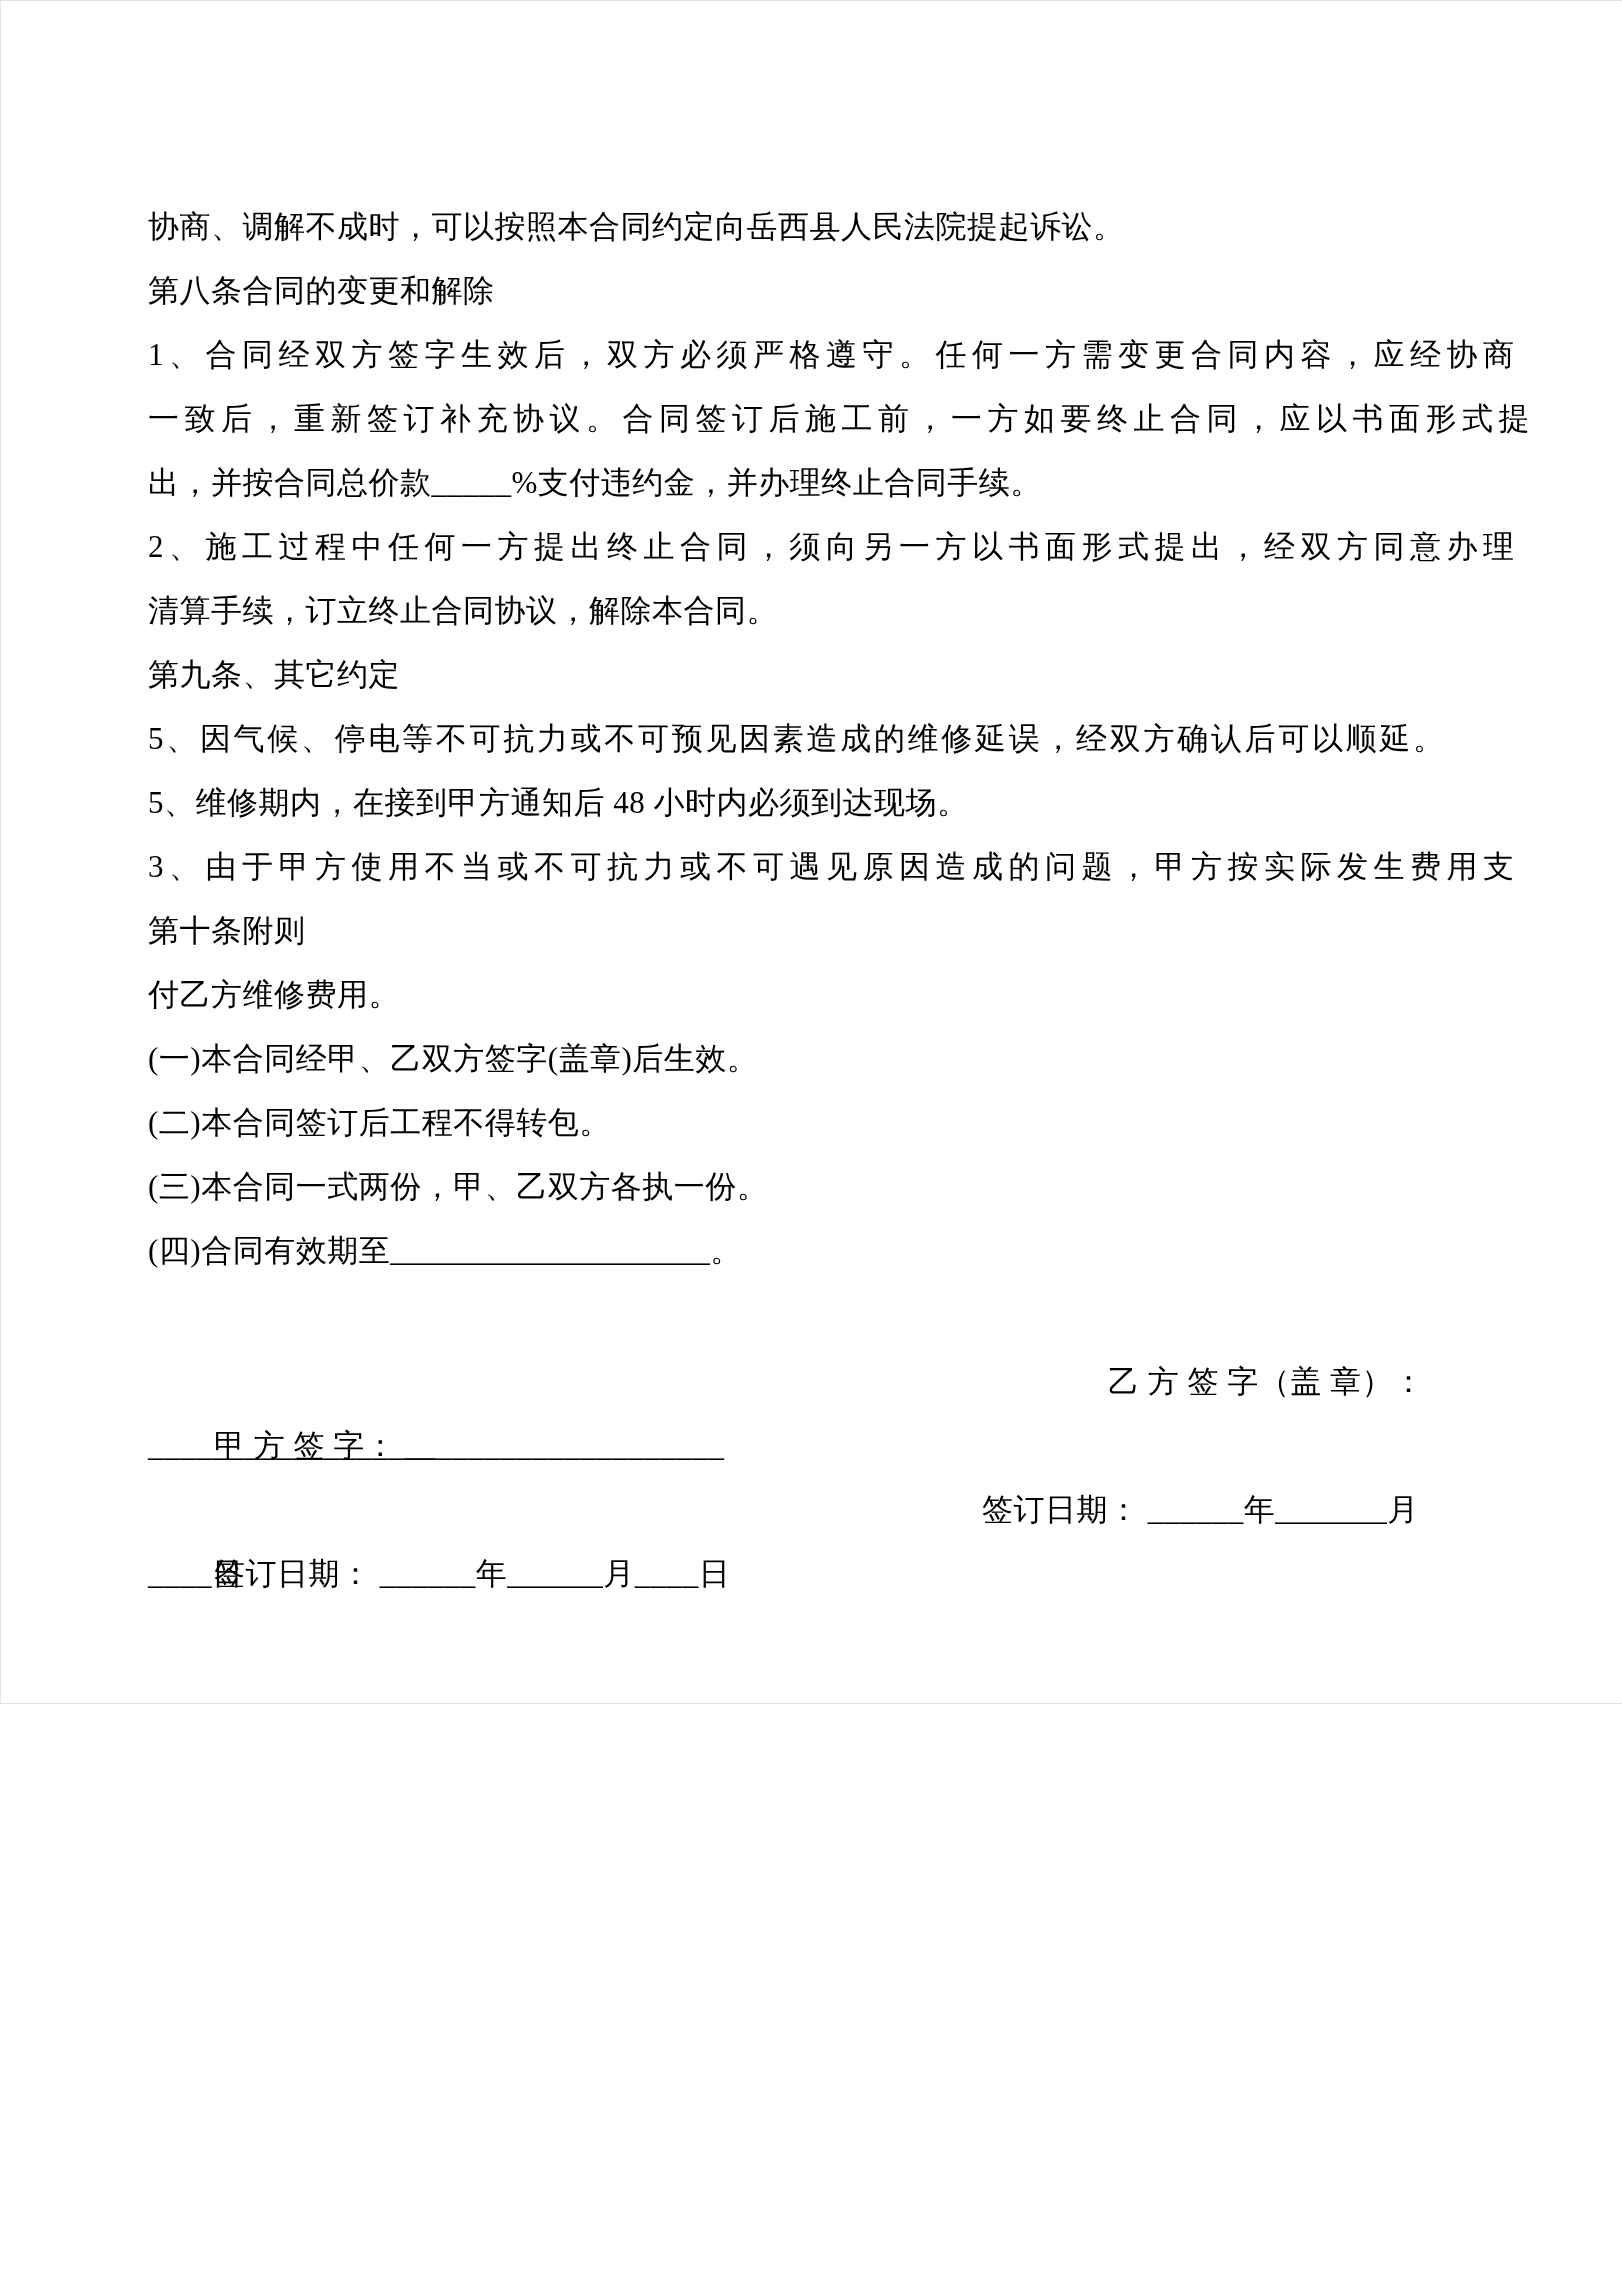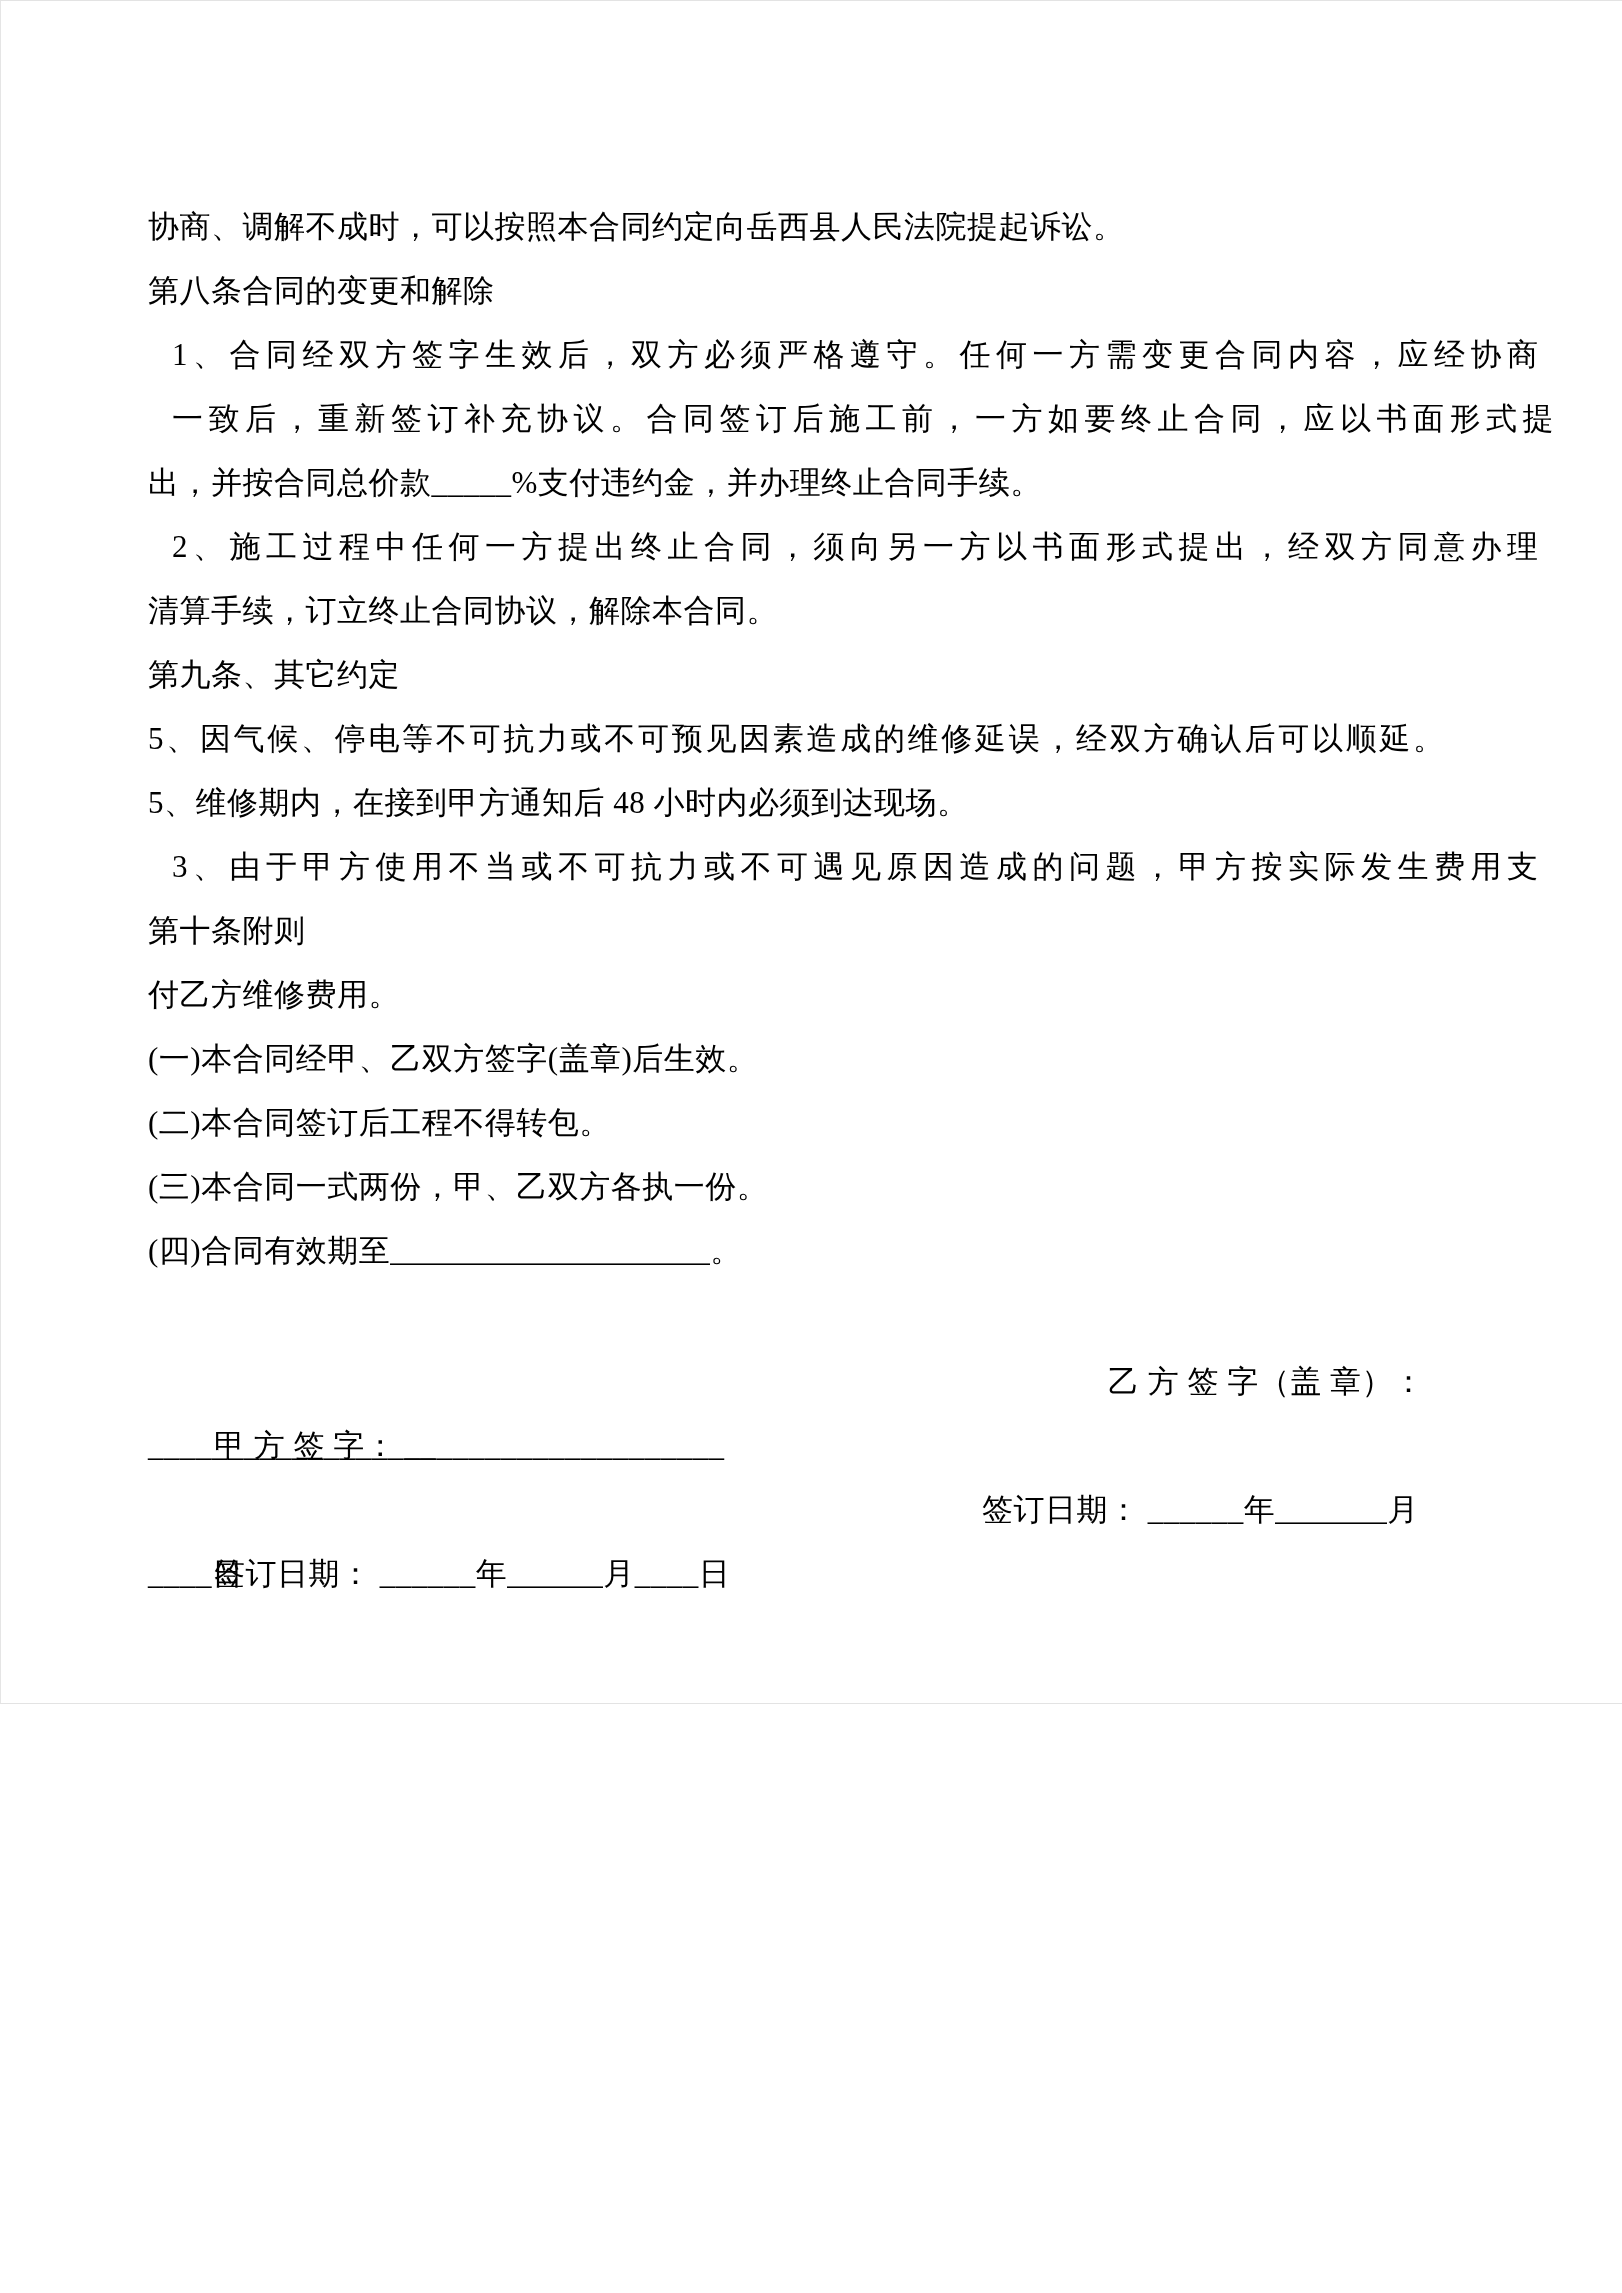--- a/index.html
+++ b/index.html
@@ -19,21 +19,21 @@
     left: 148px;
     width: 1386px;
   }
   .line {
     height: 64px;
     line-height: 64px;
     font-size: 31px;
     letter-spacing: 0.5px;
     white-space: pre;
   }
-  .stretch   { letter-spacing: 5.5px; margin-left: 24px; }
+  .stretch   { letter-spacing: 5.5px; }
   .stretch-sm{ letter-spacing: 2.7px; }
   .sig-section { margin-top: 67px; }
   .row { position: relative; }
   .row .right-col-sig {
     position: absolute;
     left: 960px;
     top: 0;
     white-space: pre;
   }
   .row .right-col-date {

